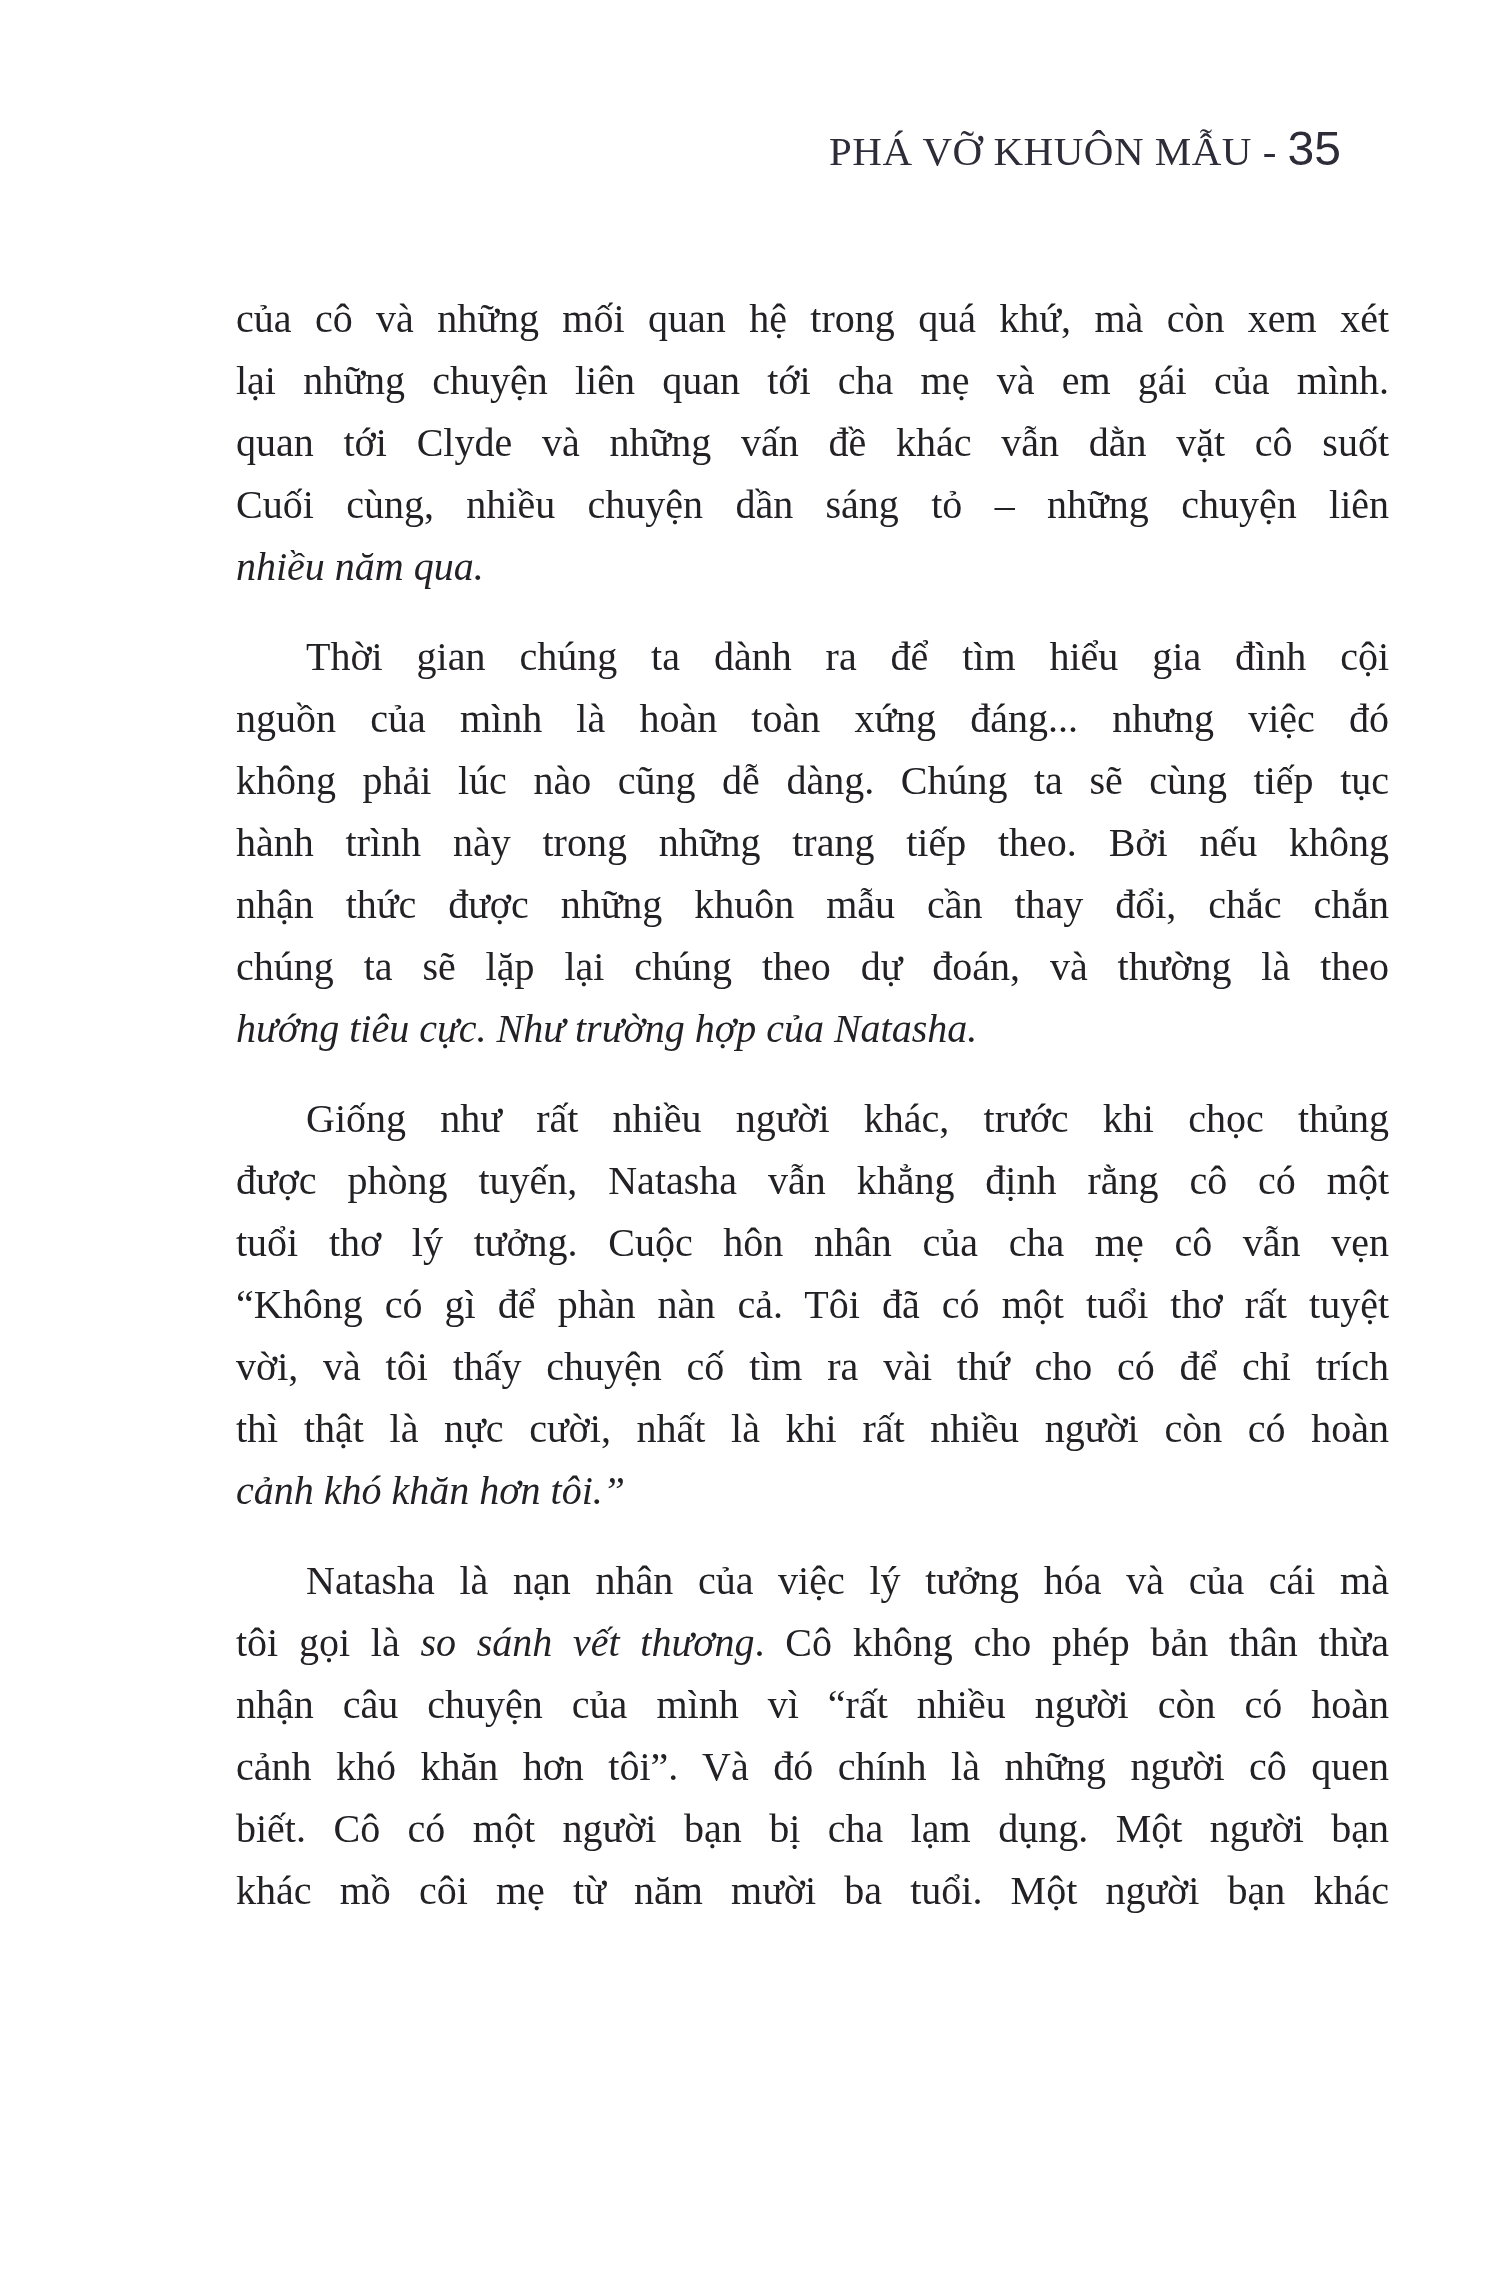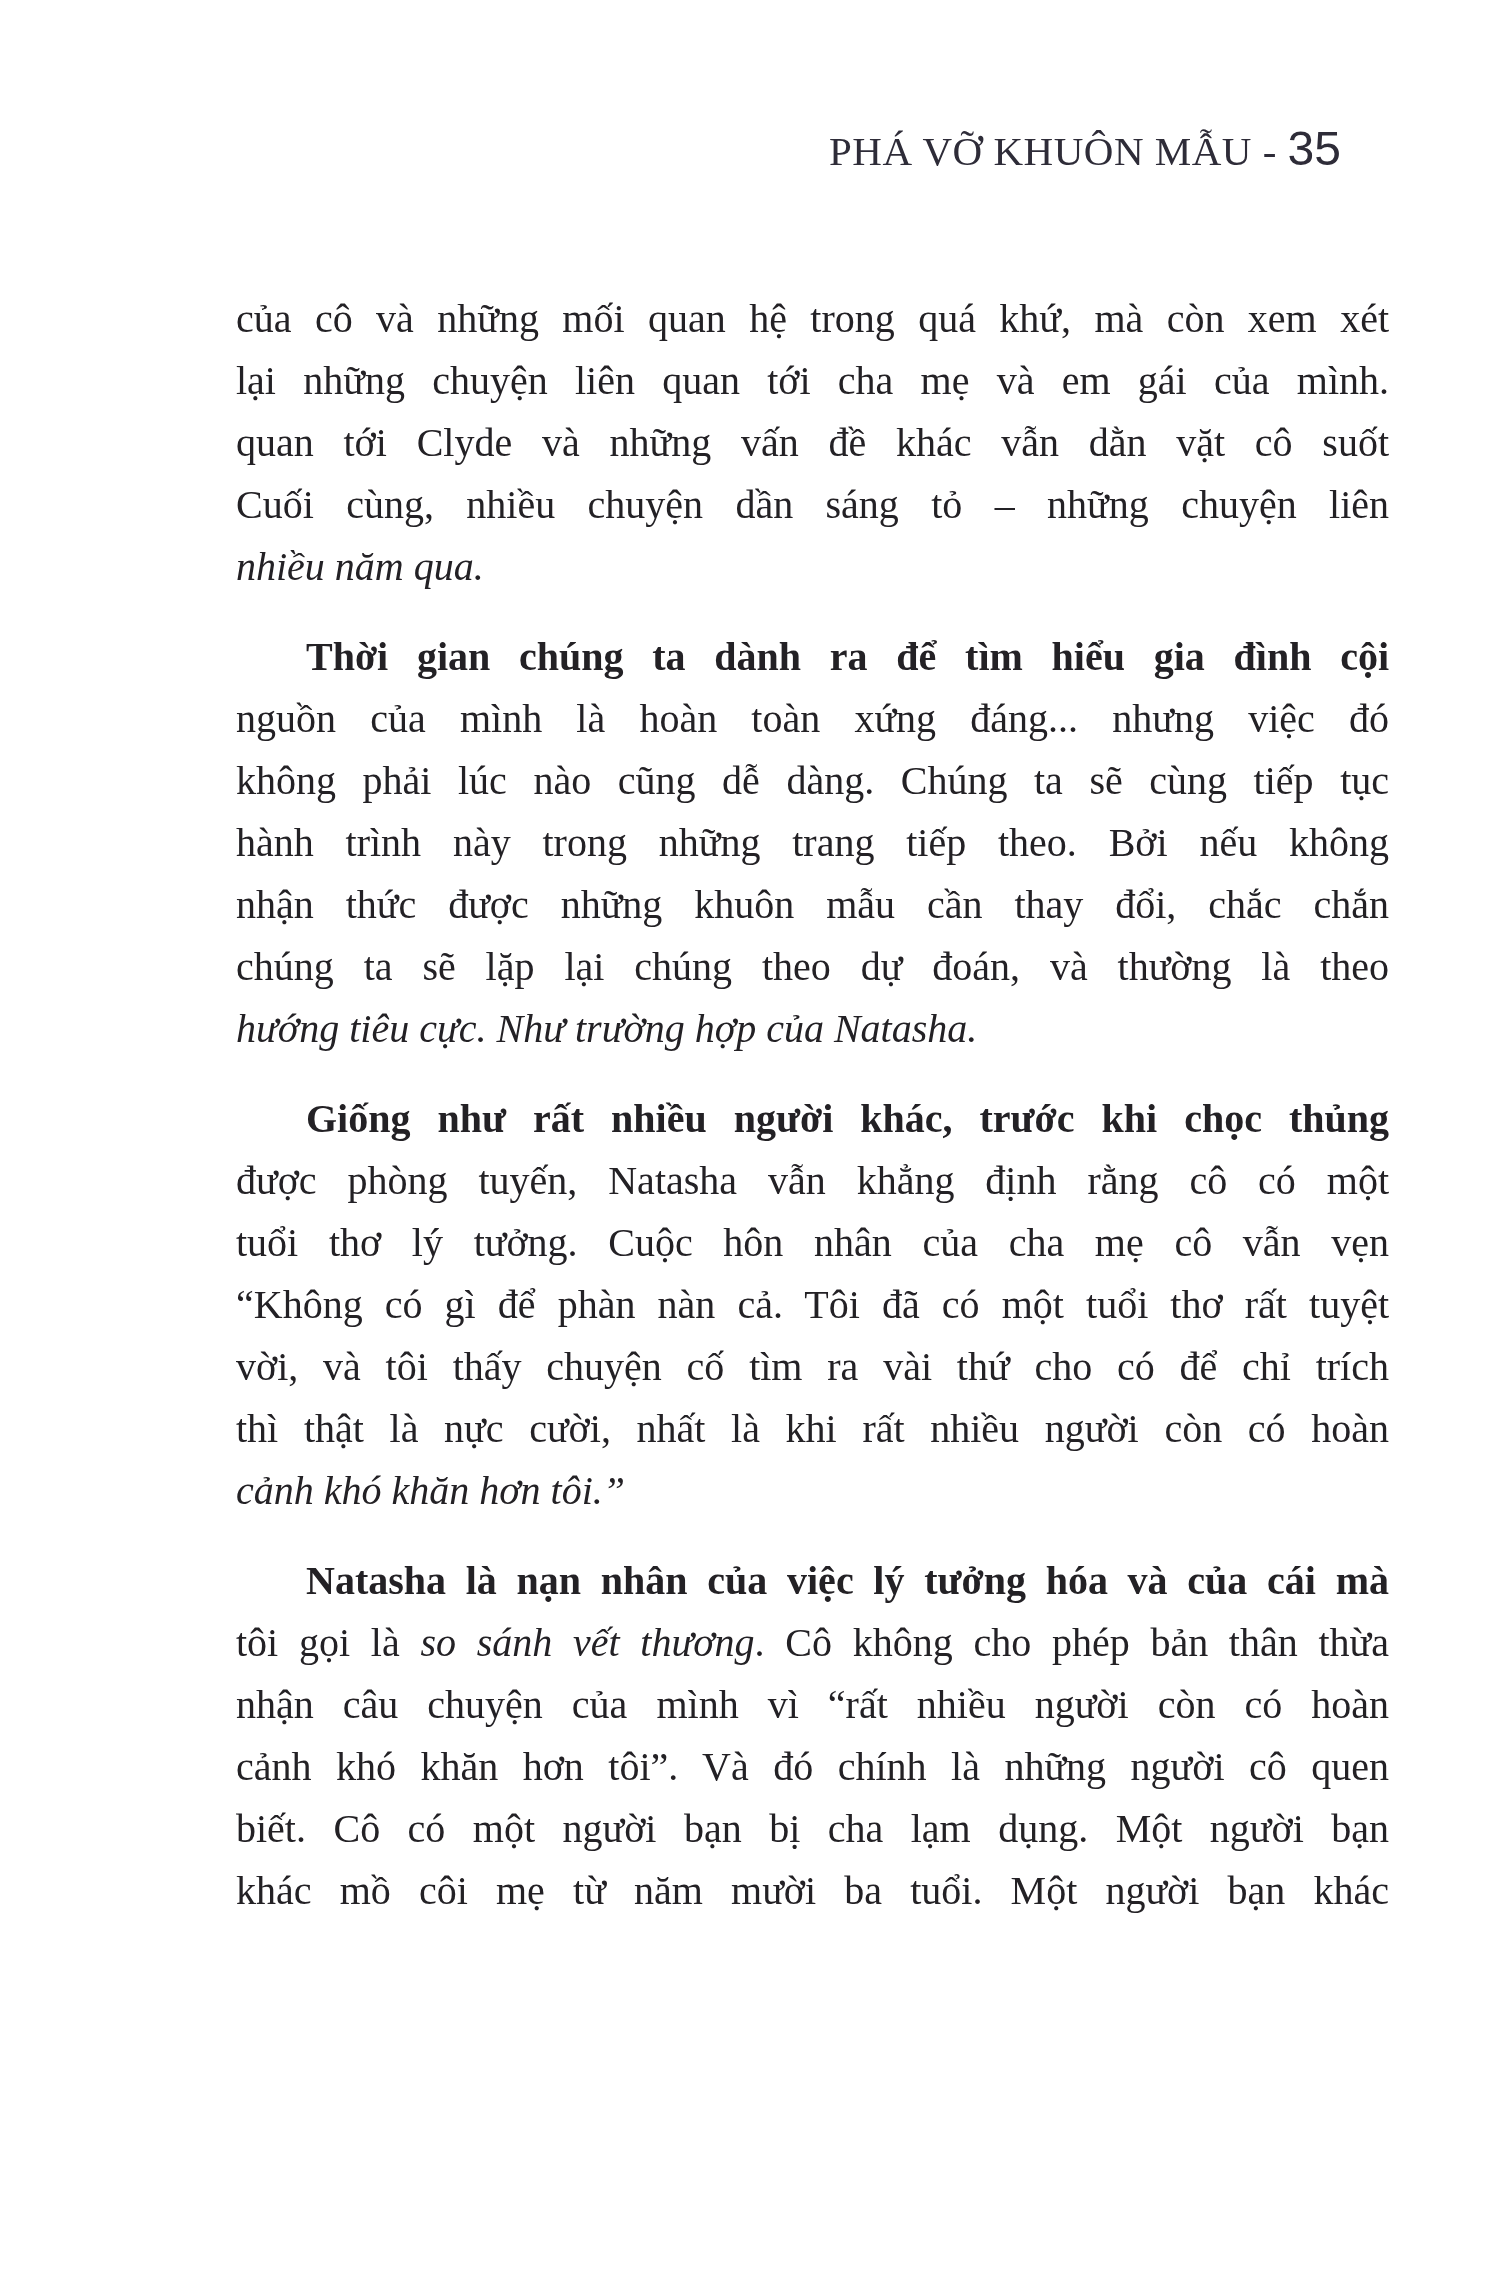--- a/index.html
+++ b/index.html
@@ -39,21 +39,21 @@
     font-size: 40px;
     line-height: 62px;
     margin-left: 48px;
   }
   .para + .para { margin-top: 28px; }
   .line {
     text-align: justify;
     text-align-last: justify;
   }
   .line.last { text-align-last: left; font-style: italic; }
-  .para.indent .line:first-child { text-indent: 70px; font-weight: bold; }
+  .para.indent .line:first-child { text-indent: 70px; }
   .it { font-style: italic; }
 </style>
 </head>
 <body>
 
 <div class="page" style="--ink: #232125; --header-ink: #2e2c38; --paper: #ffffff;">
   <div class="running-header">
     <span>PHÁ VỠ KHUÔN MẪU</span><span> - </span><span class="num">35</span>
   </div>
   <div class="content">

